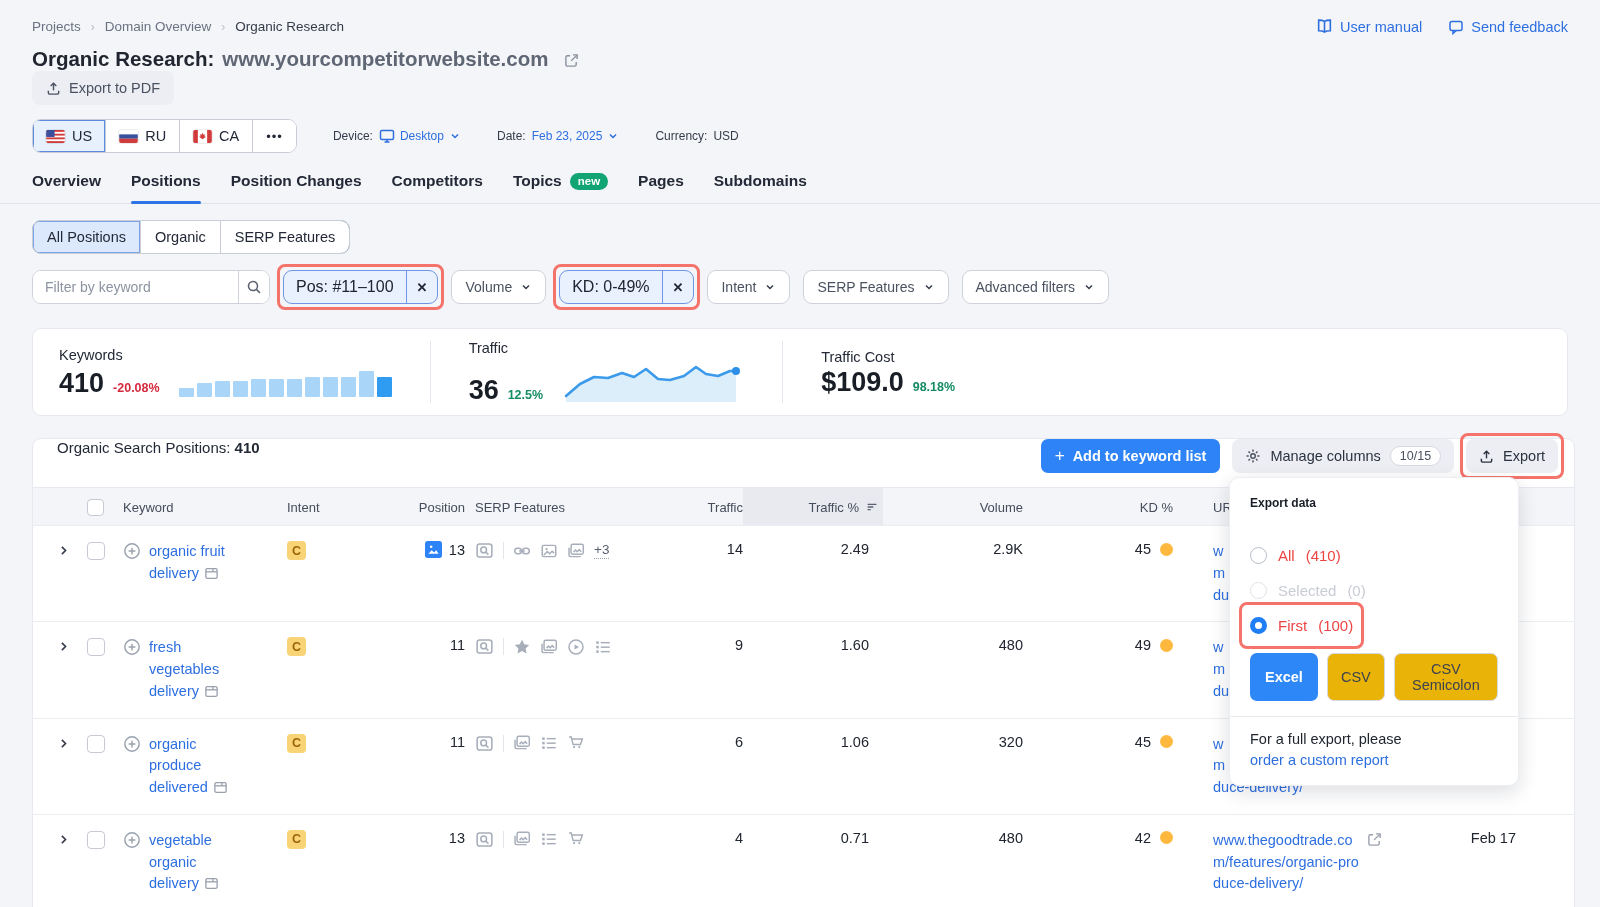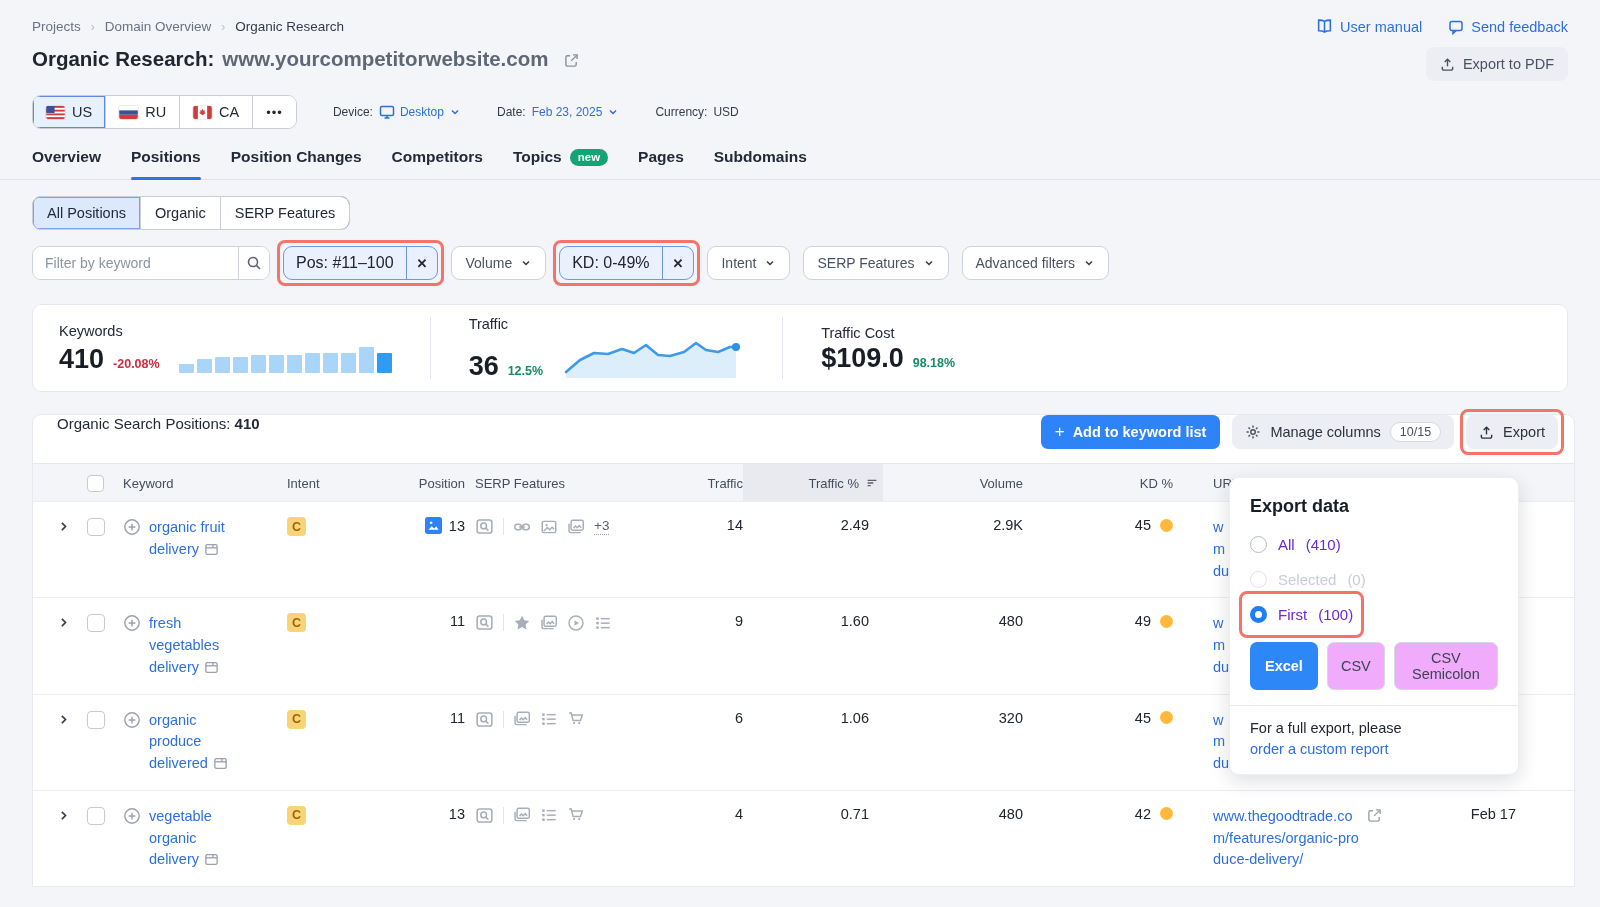--- a/index.html
+++ b/index.html
@@ -10,21 +10,21 @@
   
   .topbar { padding:18px 32px 0 32px; }
   .bc-row { display:flex; align-items:center; justify-content:space-between; }
   .breadcrumb { display:flex; align-items:center; gap:10px; font-size:13.5px; color:#6a7180; }
   .breadcrumb .sep { color:#b9bec9; font-size:12px; }
   .breadcrumb .cur { color:#343b49; }
   .bc-link { cursor:pointer; }
   .top-links { display:flex; align-items:center; gap:26px; }
   .top-link { display:flex; align-items:center; gap:7px; color:#2e6fe0; font-size:14.5px; cursor:pointer; }
 
-  .title-row { display:flex; align-items:flex-start; justify-content:space-between; margin-top:12px; }
+  .title-row { display:flex; align-items:flex-start; justify-content:space-between; margin-top:12px;flex-direction:column; }
   .page-title { font-size:20.5px; font-weight:bold; color:#20252f; display:flex; align-items:center; gap:8px; }
   .page-title .domain { color:#5f6674; }
   .btn-gray { display:inline-flex; align-items:center; gap:8px; background:#eceef3; border:none; border-radius:8px;
               height:34px; padding:0 14px; font-size:14.5px; color:#4a5160; font-family:inherit; cursor:pointer; }
 
   .controls-row { display:flex; align-items:center; margin-top:14px; gap:36px; }
   .country-group { display:inline-flex; background:#fff; border:1px solid #c9cdd6; border-radius:9px; overflow:hidden; }
   .country { display:flex; align-items:center; gap:7px; padding:0 13px; height:32px; font-size:14.5px;
              border-right:1px solid #c9cdd6; background:#fff; cursor:pointer; color:#232936; }
   .country:last-child { border-right:none; }
@@ -118,30 +118,30 @@
   .kdcell { gap:9px; align-items:center; }
   .kd-dot { width:13px; height:13px; border-radius:50%; background:#ffb83e; }
   .urlcell { padding-left:40px; align-items:flex-start; }
   .urllines { color:#2e6fe0; line-height:1.5; cursor:pointer; max-width:182px; word-break:break-all; }
   .extlink { color:#9aa1ad; margin-left:8px; margin-top:2px; cursor:pointer; }
   .rowdate { margin-left:auto; color:#20252f; padding-right:42px; }
 
   
   .export-panel { position:absolute; left:1229px; top:477px; width:290px; background:#fff; border:1px solid #eceef2;
                   border-radius:10px; box-shadow:0 6px 20px rgba(16,24,40,.14); z-index:20; padding:18px 20px 14px 20px; }
-  .ep-title { font-size:18px; font-weight:bold; color:#181d26; margin-bottom:10px; }
-  .ep-opt { display:inline-flex; align-items:center; gap:11px; margin:9px 0; font-size:15px; color:#6d28d9; cursor:pointer; }
+  .ep-title { font-size:12px; font-weight:bold; color:#181d26; margin-bottom:28px; }
+  .ep-opt { display:inline-flex; align-items:center; gap:11px; margin:9px 0; font-size:15px; color:#ef4444; cursor:pointer; }
   .radio { width:17px; height:17px; border-radius:50%; border:1.5px solid #b6bcc8; background:#fff; flex:0 0 auto; }
   .radio.sel { border:5px solid #1f7df6; }
   .ep-opt.dis { color:#c9ccd4; cursor:default; }
   .ep-opt.dis .radio { border-color:#dfe2e8; }
   .ep-count { }
   .ep-formats { display:flex; gap:9px; margin-top:10px; }
   .fmt-blue { background:#2e87f7; color:#fff; border:none; border-radius:7px; padding:7px 15px; font-size:14.5px; font-weight:600; font-family:inherit; cursor:pointer; }
-  .fmt { background:#f0abfc; color:#3c434f; border:1px solid #d4d8df; border-radius:7px; padding:7px 13px; font-size:14.5px; font-family:inherit; cursor:pointer; }
+  .fmt { background:#eab308; color:#3c434f; border:1px solid #d4d8df; border-radius:7px; padding:7px 13px; font-size:14.5px; font-family:inherit; cursor:pointer; }
   .ep-div { border-top:1px solid #e8eaef; margin:15px -20px 12px -20px; }
   .ep-note { font-size:14.5px; color:#20252f; line-height:1.45; }
   .ep-link { color:#2e6fe0; cursor:pointer; }
 </style>
 </head>
 <body>
 
 
 
 

